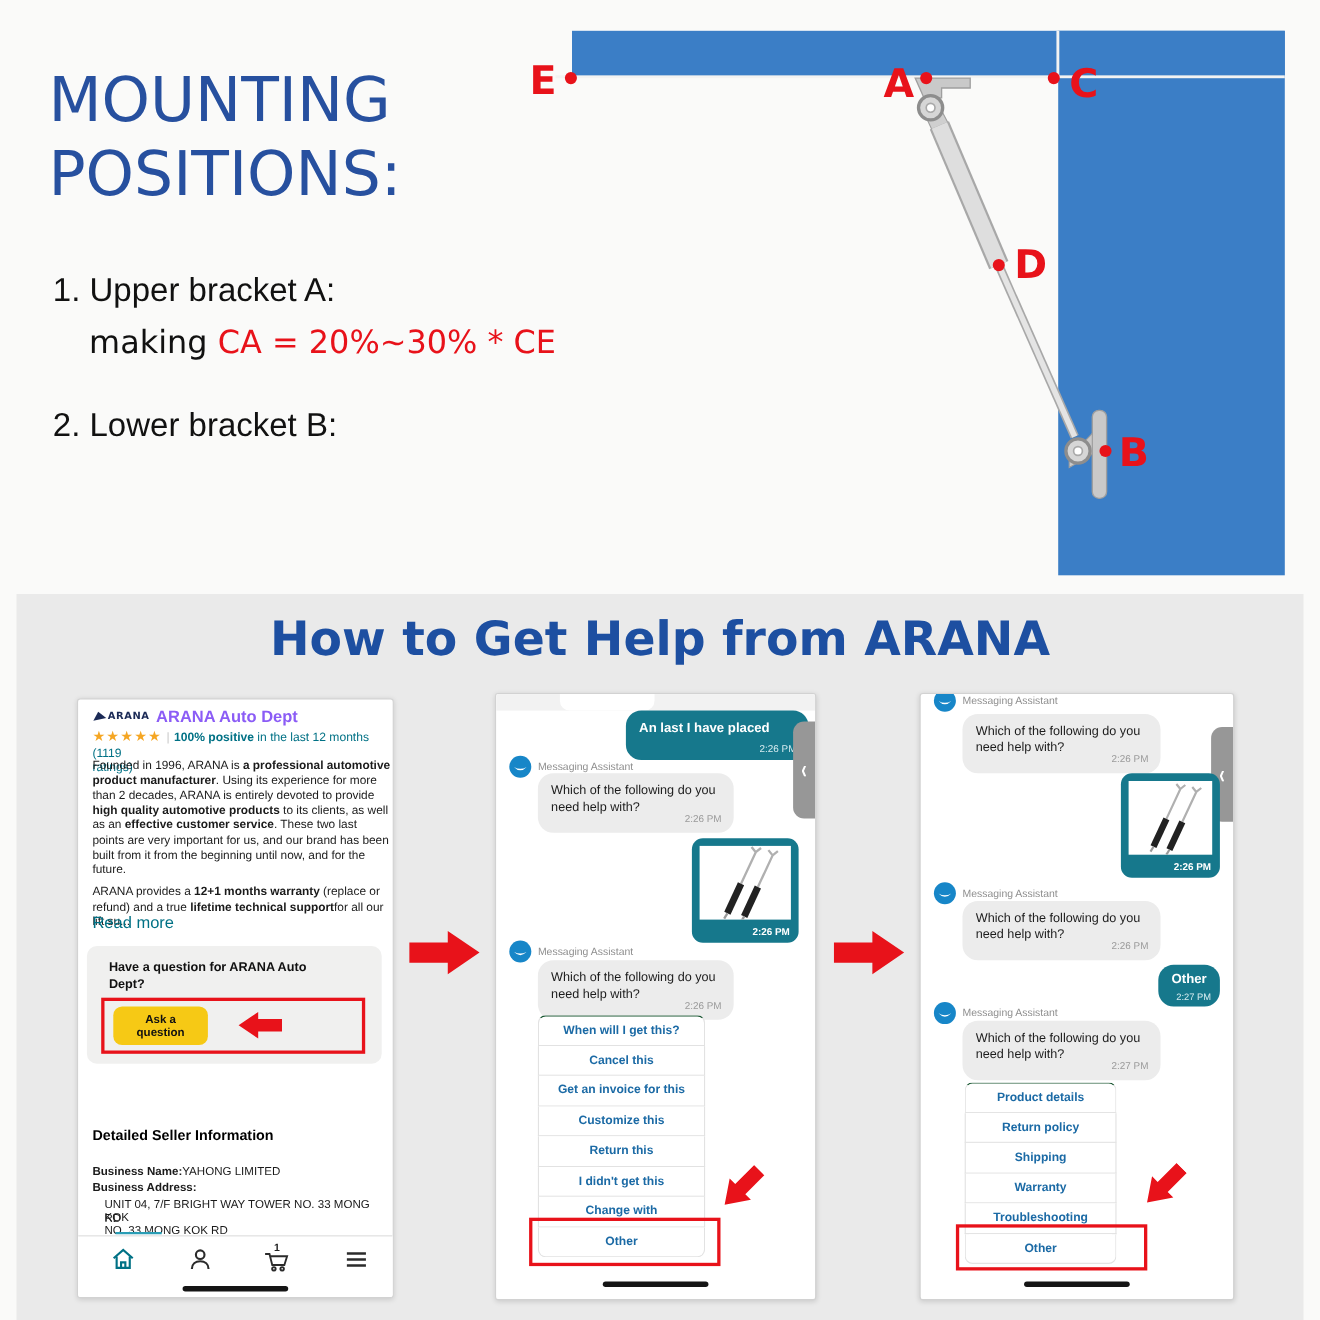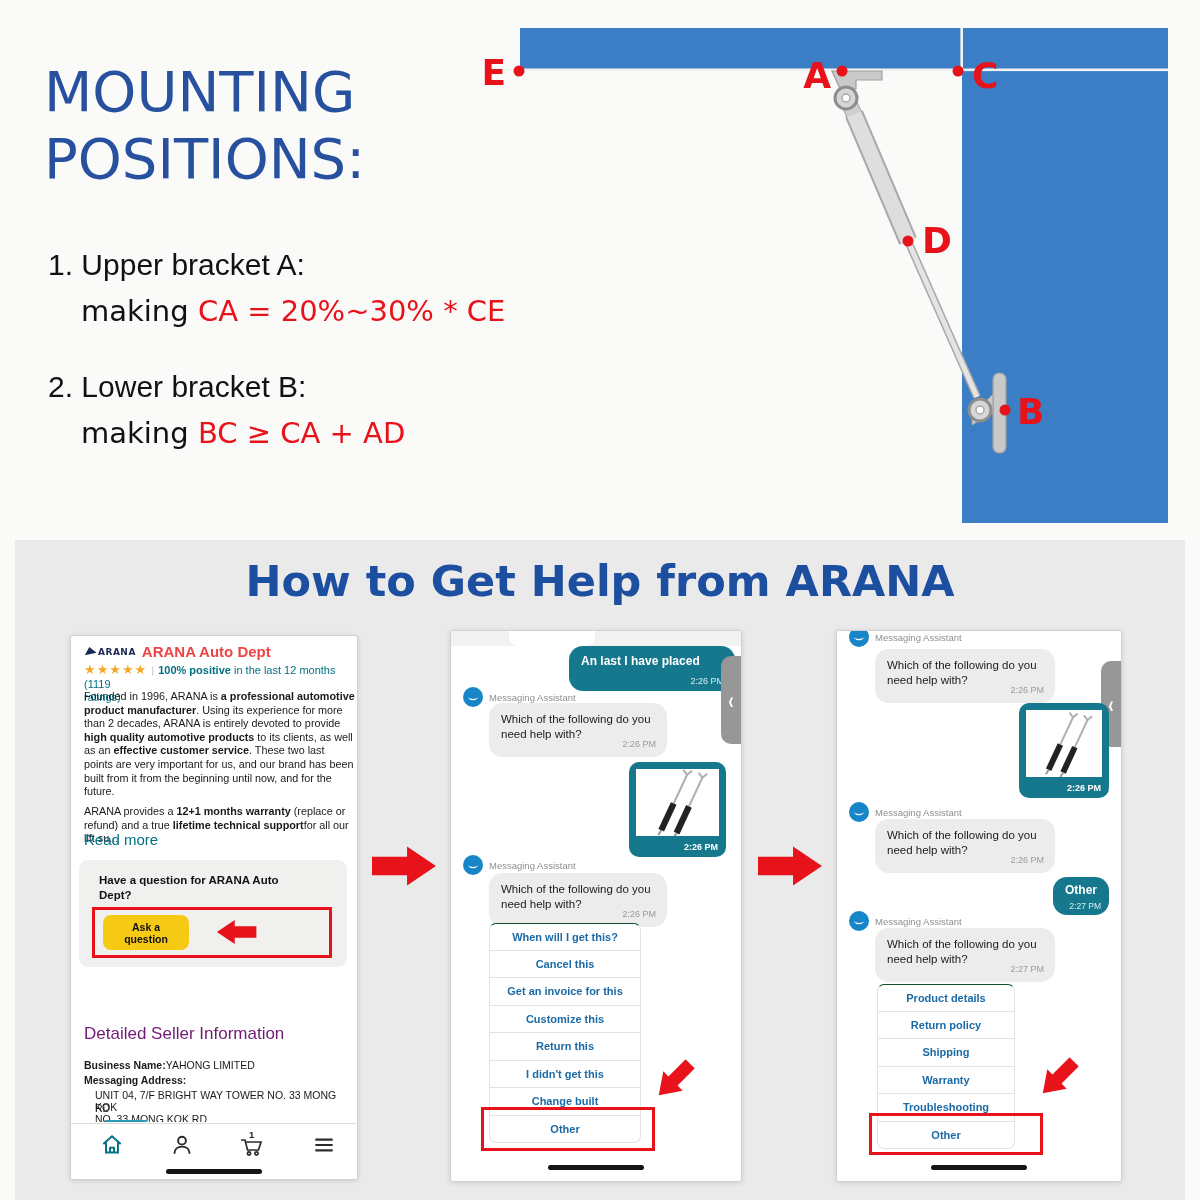--- a/index.html
+++ b/index.html
@@ -48,35 +48,35 @@
   .opt:first-child{border-top:1px solid #14532d;border-radius:7px 7px 0 0}
   .opt:last-child{border-radius:0 0 7px 7px}
   .redbox{position:absolute;border:3px solid #e8121a}
   .homebar{position:absolute;left:50%;transform:translateX(-50%);bottom:11px;width:96px;height:5px;border-radius:3px;background:#151515}
   .cut-strip{position:absolute;left:0;top:0;right:0;height:15px;background:#f2f2f2}
   .cut-bubble{position:absolute;left:58px;top:0;width:86px;height:15px;background:#fff;border-radius:0 0 9px 9px}
   
   .p1-head{position:absolute;left:13px;top:7px;display:flex;align-items:center;gap:6px}
   .p1-logo{font-family:"DejaVu Sans",sans-serif;font-weight:bold;font-size:9px;color:#1b2a56;letter-spacing:.5px;display:flex;align-items:flex-start;gap:2px}
   .p1-logo .swoosh{width:0;height:0;border-left:6px solid transparent;border-right:6px solid transparent;border-bottom:7px solid #1b2a56;transform:rotate(-12deg)}
-  .p1-name{font-size:15px;font-weight:bold;color:#ef4444}
+  .p1-name{font-size:15px;font-weight:bold;color:#8b5cf6}
   .p1-rating{position:absolute;left:13px;top:27px;width:266px;font-size:11px;color:#007185;line-height:13.5px}
   .stars{color:#f5a623;font-size:13px;letter-spacing:1px}
   .sep{color:#c9c9c9;margin:0 4px}
   .bold{font-weight:bold}
   .p1-about{position:absolute;left:13px;top:54px;width:272px;font-size:10.8px;line-height:13.6px;color:#1a1a1a;margin:0}
   .p1-warranty{position:absolute;left:13px;top:169px;width:272px;font-size:10.8px;line-height:13.6px;color:#1a1a1a;margin:0}
   .readmore{position:absolute;left:13px;top:195px;font-size:15px;color:#007185;cursor:pointer}
   .qbox{position:absolute;left:8px;top:224px;width:268px;height:107px;background:#f0f0ef;border-radius:9px}
   .qbox-text{position:absolute;left:20px;top:13px;width:200px;font-size:11.5px;font-weight:bold;line-height:14.5px;color:#111}
   .qredrect{position:absolute;left:13px;top:47px;width:240px;height:51px;border:3px solid #e8121a;box-sizing:border-box}
   .askbtn{position:absolute;left:8px;top:5px;width:86px;height:35px;background:#f6c915;border:none;border-radius:8px;
         font-family:"Liberation Sans",sans-serif;font-size:10.5px;font-weight:600;color:#111;line-height:12px;cursor:pointer}
   .askarrow{position:absolute;left:112px;top:8px}
-  .p1-sellinfo{position:absolute;left:13px;top:388px;font-size:17px;font-weight:normal;color:#701a75}
+  .p1-sellinfo{position:absolute;left:13px;top:388px;font-size:13px;font-weight:bold;color:#000000}
   .p1-line{position:absolute;left:13px;font-size:10.5px;color:#1a1a1a}
   .cutlink{position:absolute;left:24px;top:477px;height:9px;width:240px;overflow:hidden;font-size:10.5px;color:#1a1a1a}
   .cutlink .tealine{position:absolute;left:10px;top:7px;width:42px;height:2.5px;background:#2a9db5}
   .navbar{position:absolute;left:0;right:0;top:487px;height:56px;border-top:1px solid #ddd;background:#fff}
   .nav-ic{position:absolute;top:8px;width:26px;height:26px;cursor:pointer}
   .cartnum{position:absolute;left:10px;top:-3px;font-size:9.5px;font-weight:bold;color:#222}
   
 </style>
 </head>
 <body>
@@ -88,21 +88,20 @@
     <span>POSITIONS:</span>
   </h1>
 
   <div class="instr" style="left:48px;top:248px">
     <span>1. Upper bracket A:</span>
     <span class="l2"><span>making </span><span class="red-t">CA = 20%~30% * CE</span></span>
   </div>
 
   <div class="instr" style="left:48px;top:370px">
     <span>2. Lower bracket B:</span>
-    <span class="l2"><span>making </span><span class="red-t">BC ≥ CA + AD</span></span>
   </div>
 
   <svg class="diagram-svg" viewBox="0 0 1200 545">
 
     <rect x="520" y="28" width="648" height="42" fill="#3b7ec6"></rect>
     <rect x="962" y="28" width="206" height="495" fill="#3b7ec6"></rect>
 
     <rect x="505" y="68.5" width="663" height="2.6" fill="#f3f3f2"></rect>
     <rect x="960.4" y="28" width="2.6" height="41" fill="#f3f3f2"></rect>
 
@@ -160,21 +159,21 @@
           <span class="askarrow">
             <svg width="58" height="28" viewBox="0 0 64 44" style="transform:rotate(180deg)">
                 <polygon points="0,13 34,13 34,3 62,22 34,41 34,31 0,31" fill="#e8121a"></polygon>
               </svg>
           </span>
         </div>
       </div>
 
       <div class="p1-sellinfo">Detailed Seller Information</div>
       <div class="p1-line" style="top:423px"><span class="bold">Business Name:</span><span>YAHONG LIMITED</span></div>
-      <div class="p1-line bold" style="top:438px">Messaging Address:</div>
+      <div class="p1-line bold" style="top:438px">Business Address:</div>
       <div class="p1-line" style="top:453px;left:24px;width:252px">UNIT 04, 7/F BRIGHT WAY TOWER NO. 33 MONG KOK</div>
       <div class="p1-line" style="top:466px;left:24px">RD</div>
       <div class="cutlink"><span>NO. 33 MONG KOK RD</span><span class="tealine"></span></div>
 
       <div class="navbar">
         <span class="nav-ic" style="left:28px">
           <svg viewBox="0 0 24 24" fill="none" stroke="#007185" stroke-width="1.8" width="26" height="26">
               <path d="M4 11 L12 4 L20 11"></path>
               <path d="M6.5 9.5 V19 H17.5 V9.5"></path>
               <path d="M10.2 19 v-4.6 h3.6 V19"></path>
@@ -268,21 +267,21 @@
         <span class="time">2:26 PM</span>
       </div>
 
       <div class="opt-list" style="left:38px;top:292px;width:152px">
         <div class="opt">When will I get this?</div>
         <div class="opt">Cancel this</div>
         <div class="opt">Get an invoice for this</div>
         <div class="opt">Customize this</div>
         <div class="opt">Return this</div>
         <div class="opt">I didn't get this</div>
-        <div class="opt">Change built</div>
+        <div class="opt">Change with</div>
         <div class="opt">Other</div>
       </div>
       <div class="redbox" style="left:30px;top:476px;width:168px;height:38px"></div>
       <span class="block-arrow" style="left:200px;top:426px">
         <svg width="46" height="46" viewBox="0 0 64 44" style="transform:rotate(135deg)">
             <polygon points="0,13 34,13 34,3 62,22 34,41 34,31 0,31" fill="#e8121a"></polygon>
           </svg>
       </span>
       <span class="homebar"></span>
     </div>

